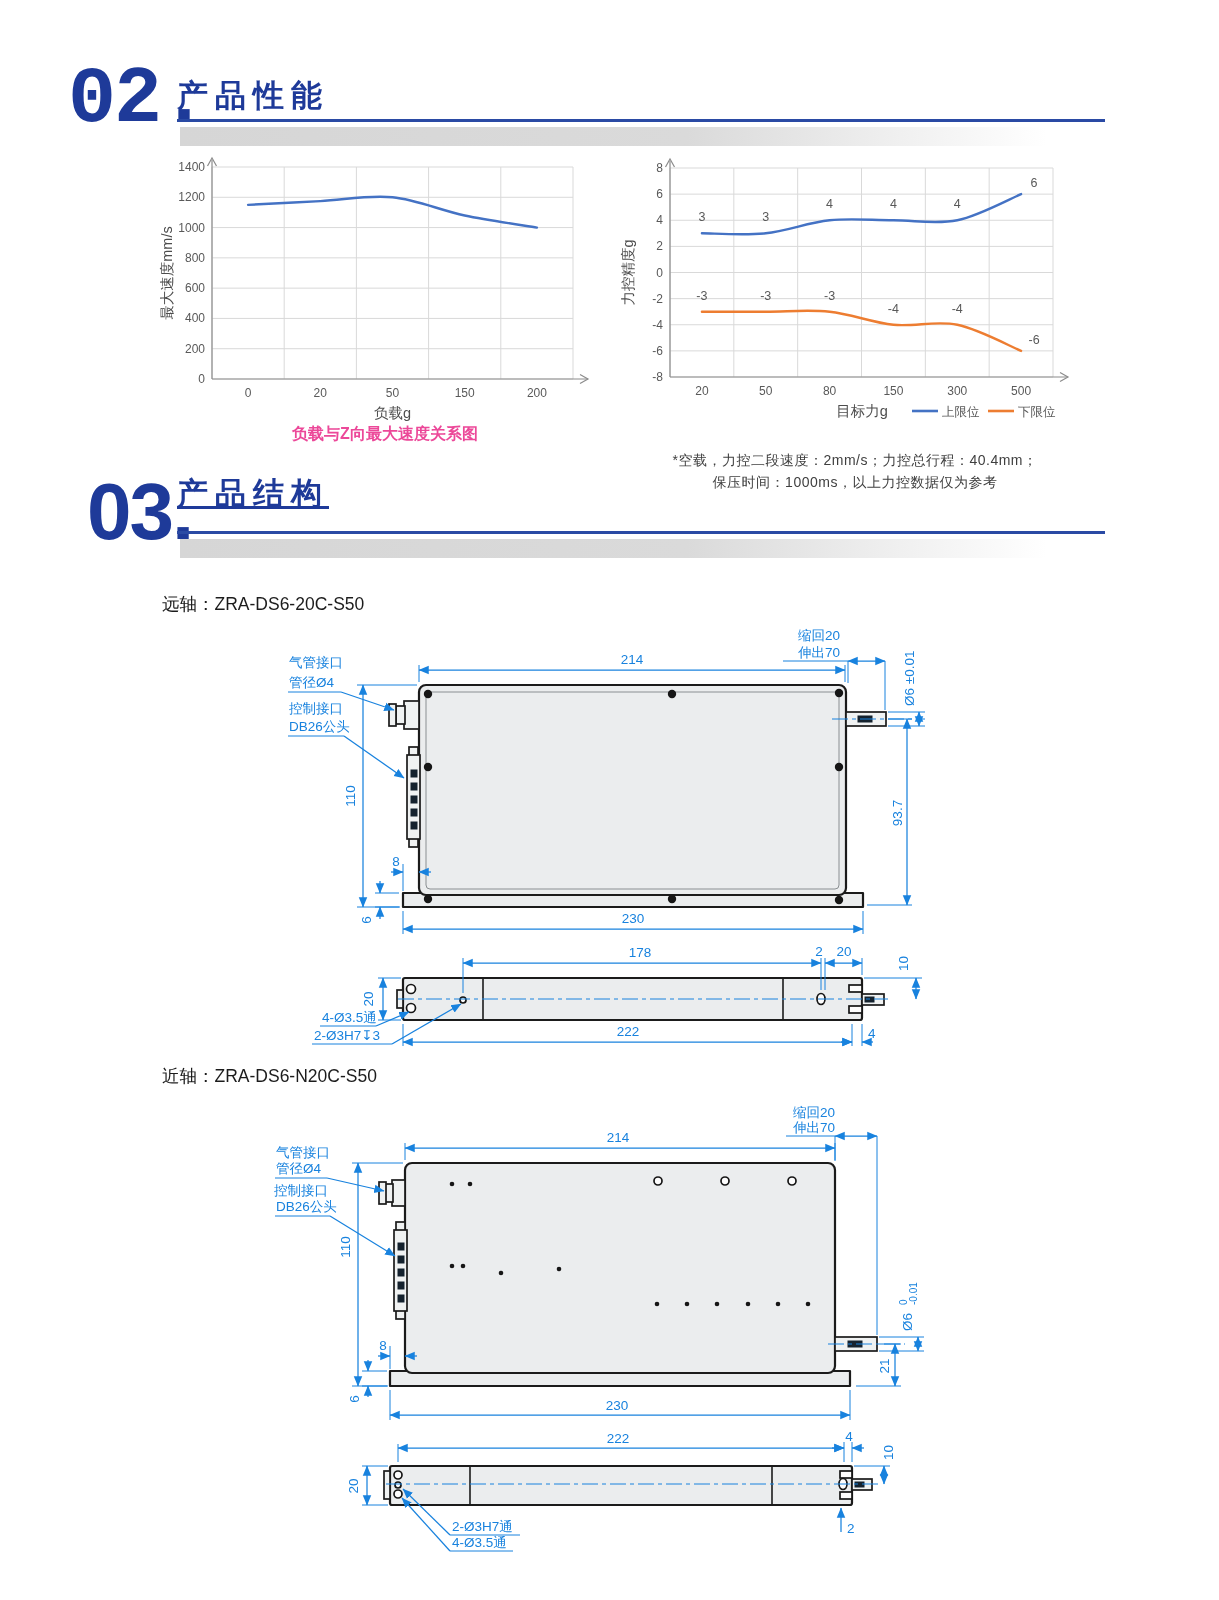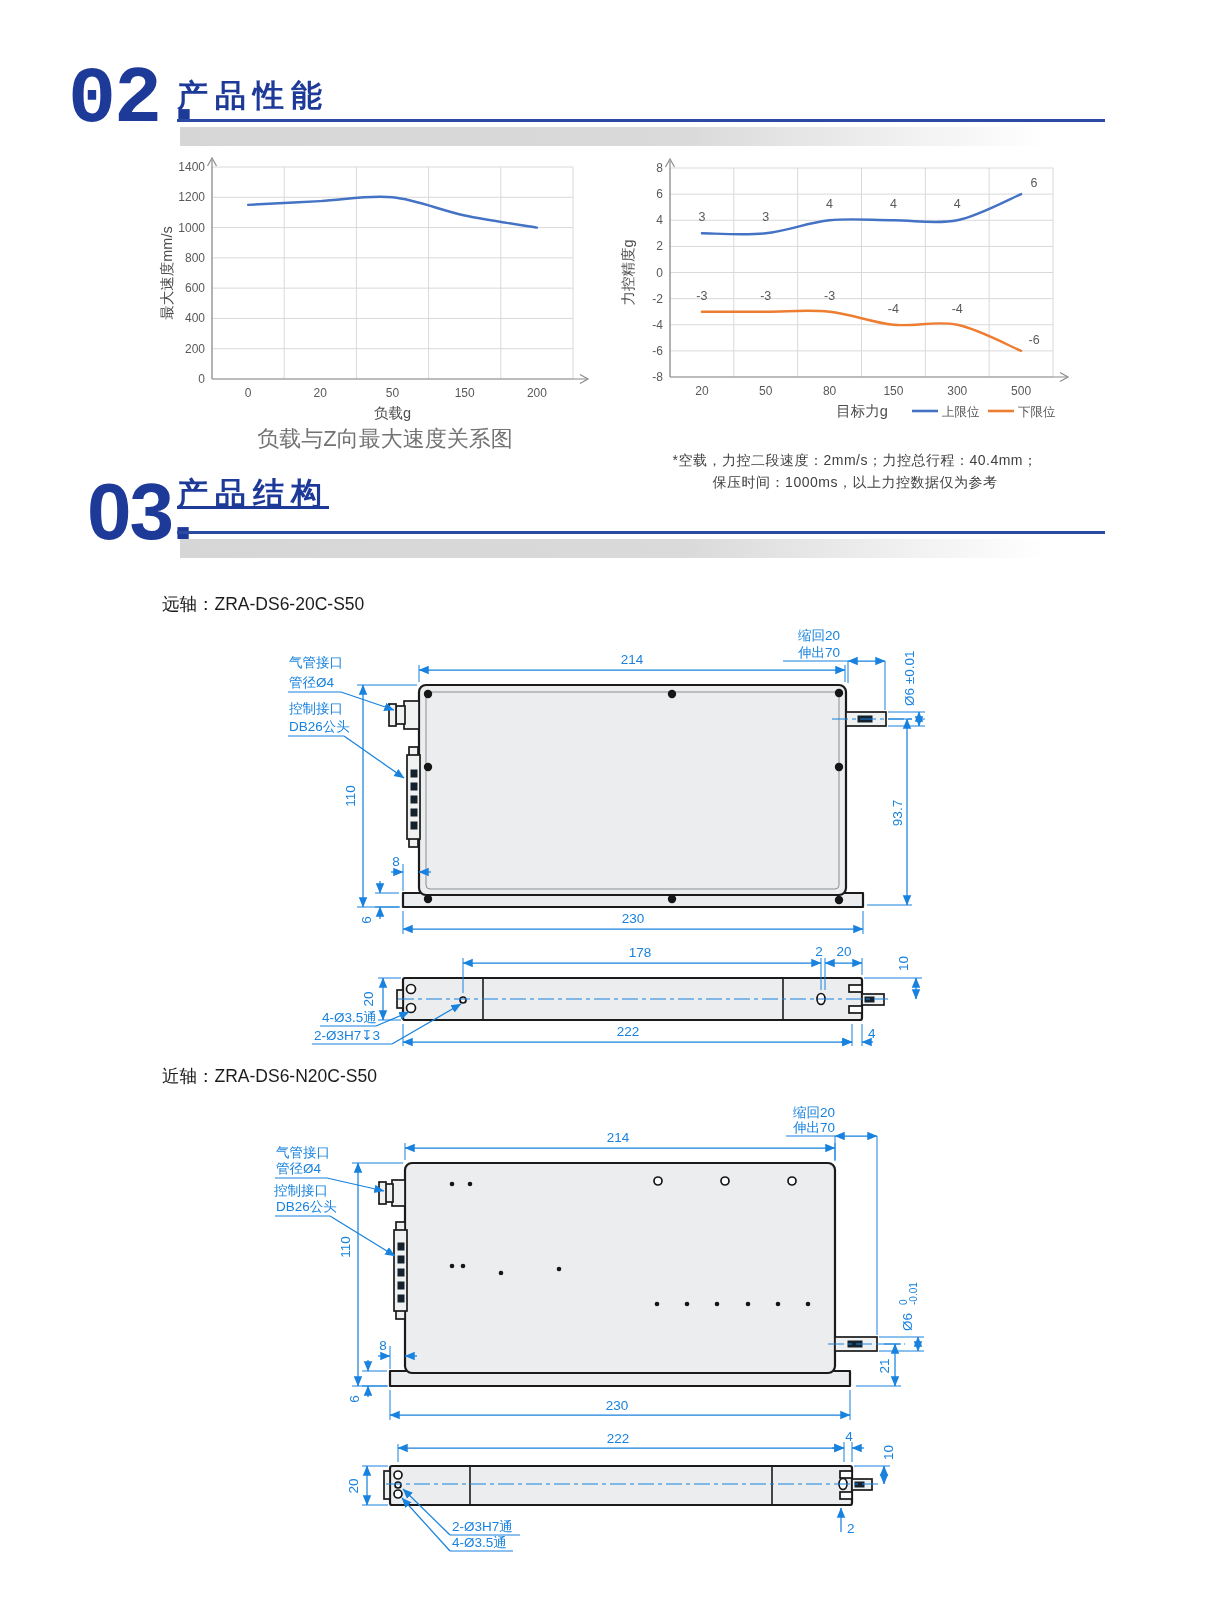--- a/index.html
+++ b/index.html
@@ -6,21 +6,21 @@
   html,body { background:#fff; }
   body { font-family:"Liberation Sans", sans-serif; }
   .page { position:relative; width:1219px; height:1600px; background:#ffffff; overflow:hidden; }
 
   
   .sec-num { position:absolute; font-size:80px; font-weight:800; color:#1e3a99; letter-spacing:-2px; line-height:1.05; }
   .sec-title { position:absolute; font-size:31px; font-weight:800; color:#1e3a99; letter-spacing:7px; }
   .sec-rule { position:absolute; height:3px; background:#2a4aa4; }
   .sec-bar { position:absolute; height:19px; background:linear-gradient(90deg,#d6d6d6 0%,#dadada 55%,rgba(220,220,220,0) 94%); }
 
-  .caption { position:absolute; text-align:center; font-size:22px; font-weight:400; color:#737373; }
+  .caption { position:absolute; text-align:center; font-size:16px; font-weight:700; color:#ec4899; }
   .note { position:absolute; text-align:center; font-size:14px; color:#3f3f3f; letter-spacing:0.5px; }
   .model-label { position:absolute; font-size:17.5px; color:#1c1c1c; }
   .model-label b { font-weight:400; }
 
   svg { position:absolute; }
   svg text { font-family:"Liberation Sans", sans-serif; }
 
   
   .body-fill { fill:#ebedee; stroke:#1b1b1b; stroke-width:2.2; stroke-linejoin:round; }
   .part-fill { fill:#f0f2f2; stroke:#1b1b1b; stroke-width:1.7; }

